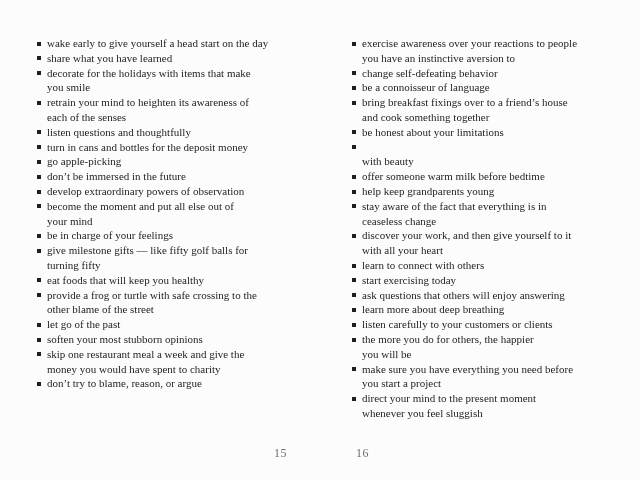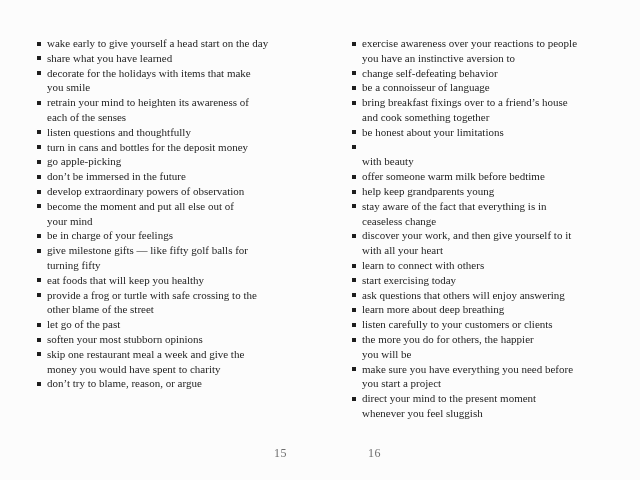--- a/index.html
+++ b/index.html
@@ -52,21 +52,21 @@
     background: var(--text);
   }
   .page-number {
     position: absolute;
     top: 410px;
     font-size: 12px;
     letter-spacing: 0.5px;
     color: var(--pn);
   }
   .pn-inner-left  { right: 6px; }   
-  .pn-inner-right { left: 16px; }      
+  .pn-inner-right { left: 4px; }      
 </style>
 </head>
 <body>
 
 <div class="spread">
 
   <div class="page page-left">
     <ul class="entries">
         <li class="entry"><span class="bullet"></span><span class="line">wake early to give yourself a head start on the day</span></li>
         <li class="entry"><span class="bullet"></span><span class="line">share what you have learned</span></li>

